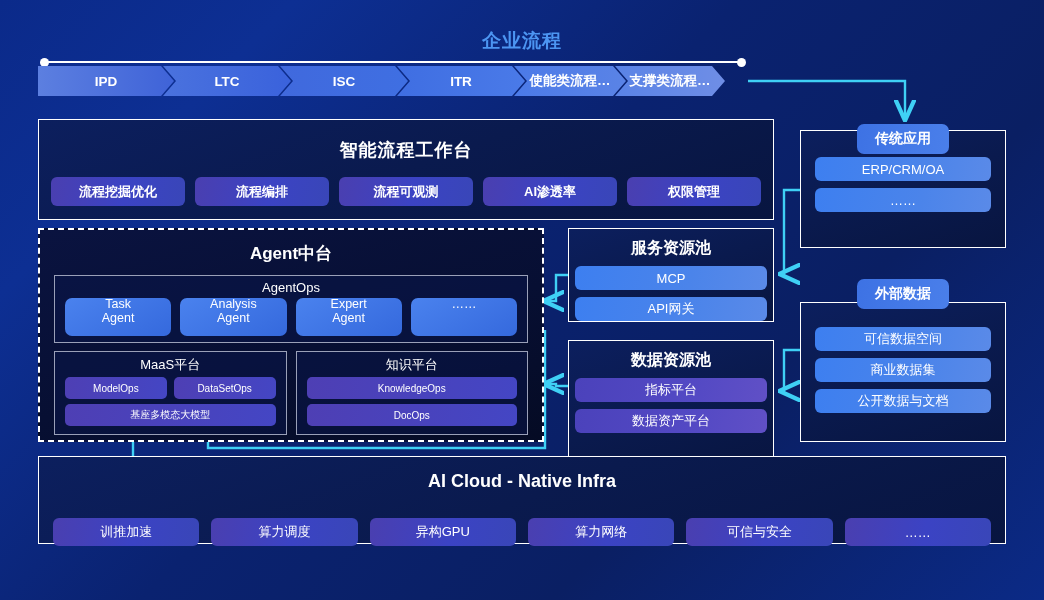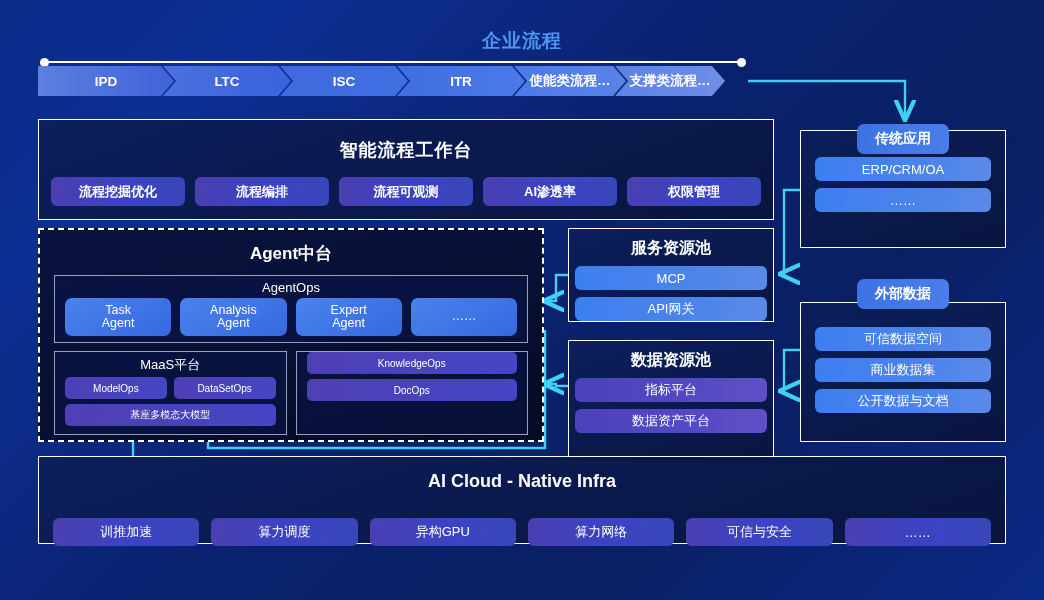--- a/index.html
+++ b/index.html
@@ -107,21 +107,21 @@
   .sub-box .sb-ttl {
     text-align: center; font-size: 13px; color: #ffffff;
     padding: 4px 0 3px;
   }
   #agentops { margin-top: 10px; height: 68px; }
   #agentops .agents {
     display: flex; gap: 9px; padding: 0 10px 8px;
   }
   .agent-card {
     flex: 1; height: 38px; border-radius: 7px;
-    display: flex; flex-direction: column; align-items: center; justify-content: center;
+    display: flex; flex-direction: column; align-items: center; 
     font-size: 12.5px; color: #ffffff; line-height: 1.08;
     background: linear-gradient(150deg, #4a82ee 0%, #3569dd 100%);
   }
   .agent-card .l2 { }
 
   #lower-row {
     display: flex; gap: 9px; margin: 8px 14px 0;
   }
   #lower-row > .sub-box { margin: 0; flex: 1; }
   .ops-pill {
@@ -268,20 +268,21 @@
         <div class="ops-row">
           <div class="ops-pill">ModelOps</div>
           <div class="ops-pill">DataSetOps</div>
         </div>
         <div class="ops-single">
           <div class="ops-pill">基座多模态大模型</div>
         </div>
       </div>
 
       <div class="sub-box pad-b">
+        <div class="sb-ttl">知识平台</div>
         <div class="ops-single" style="margin-top:0">
           <div class="ops-pill">KnowledgeOps</div>
         </div>
         <div class="ops-single">
           <div class="ops-pill">DocOps</div>
         </div>
       </div>
     </div>
   </div>
 

